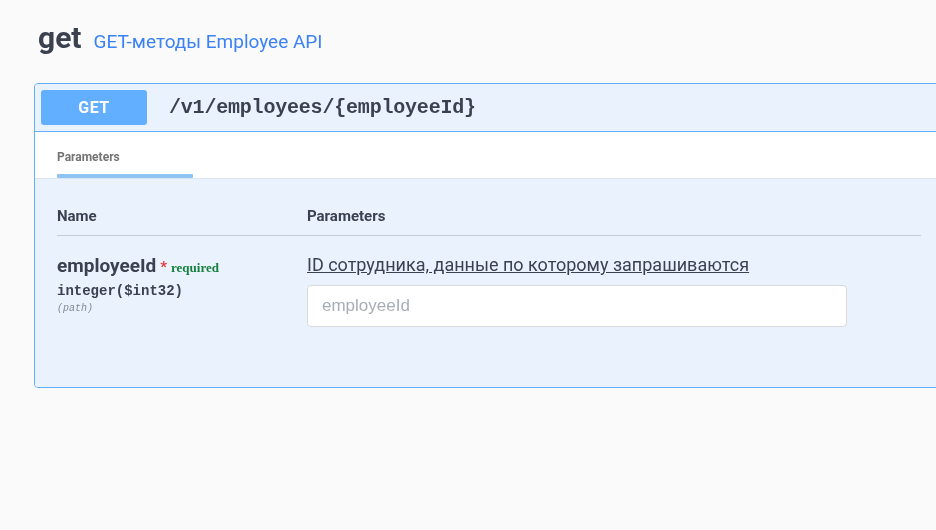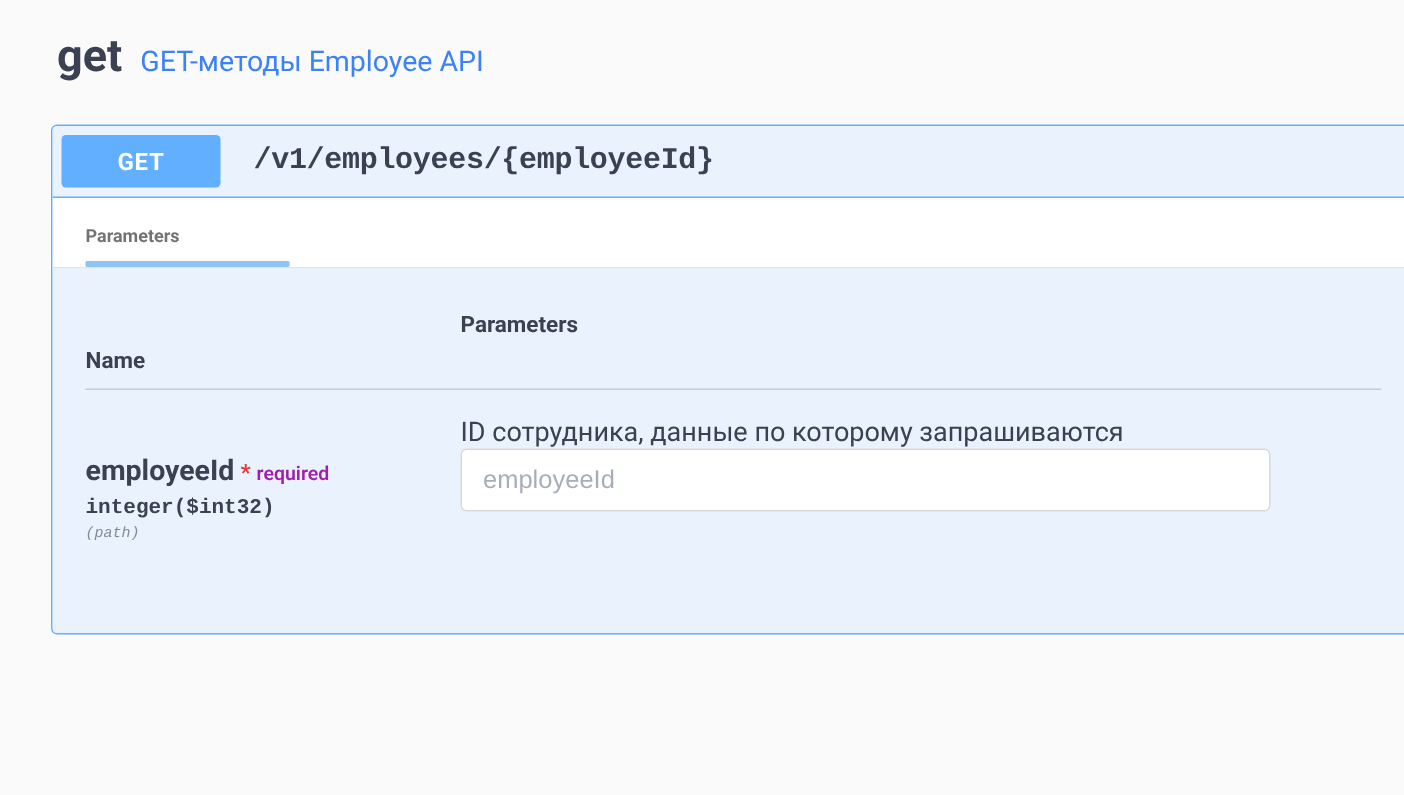--- a/index.html
+++ b/index.html
@@ -92,21 +92,21 @@
   .params-header-row {
     display: flex;
     border-bottom: 1px solid #c2cdd6;
     padding-bottom: 10px;
   }
   .col-name-h, .col-desc-h {
     font-size: 15px;
     font-weight: 700;
     color: #3b4151;
   }
-  .col-name { width: 250px; flex-shrink: 0; margin-top: 24px; }
+  .col-name { width: 250px; flex-shrink: 0; }
   .col-desc { flex: 1; }
   .params-row {
     display: flex;
     padding-top: 18px;
   }
   .param-name-line {
     display: flex;
     align-items: baseline;
     gap: 4px;
   }
@@ -114,41 +114,44 @@
     font-size: 19px;
     font-weight: 700;
     color: #3b4151;
   }
   .req-star {
     color: #e43c3c;
     font-size: 15px;
     font-weight: 700;
   }
   .req-text {
-    color: #a21caf;
+    color: #15803d;
     font-size: 13px;
     font-weight: 600;
+    font-family: Liberation Serif, serif;
   }
   .param-type {
     font-family: "SFMono-Regular", Consolas, "Liberation Mono", monospace;
     font-size: 14px;
     font-weight: 700;
     color: #3b4151;
     margin-top: 6px;
   }
   .param-in {
     font-family: "SFMono-Regular", Consolas, "Liberation Mono", monospace;
     font-size: 10px;
     font-style: italic;
     color: #808a95;
     margin-top: 4px;
   }
   .param-desc-text {
     font-size: 18px;
     color: #3b4151;
+    margin-bottom: 10px;
+    text-decoration: underline;
   }
   .param-input {
     width: 540px;
     max-width: 100%;
     font-size: 17px;
     padding: 10px 14px;
     border: 1px solid #d9d9d9;
     border-radius: 4px;
     color: #808a95;
     background: #fff;

